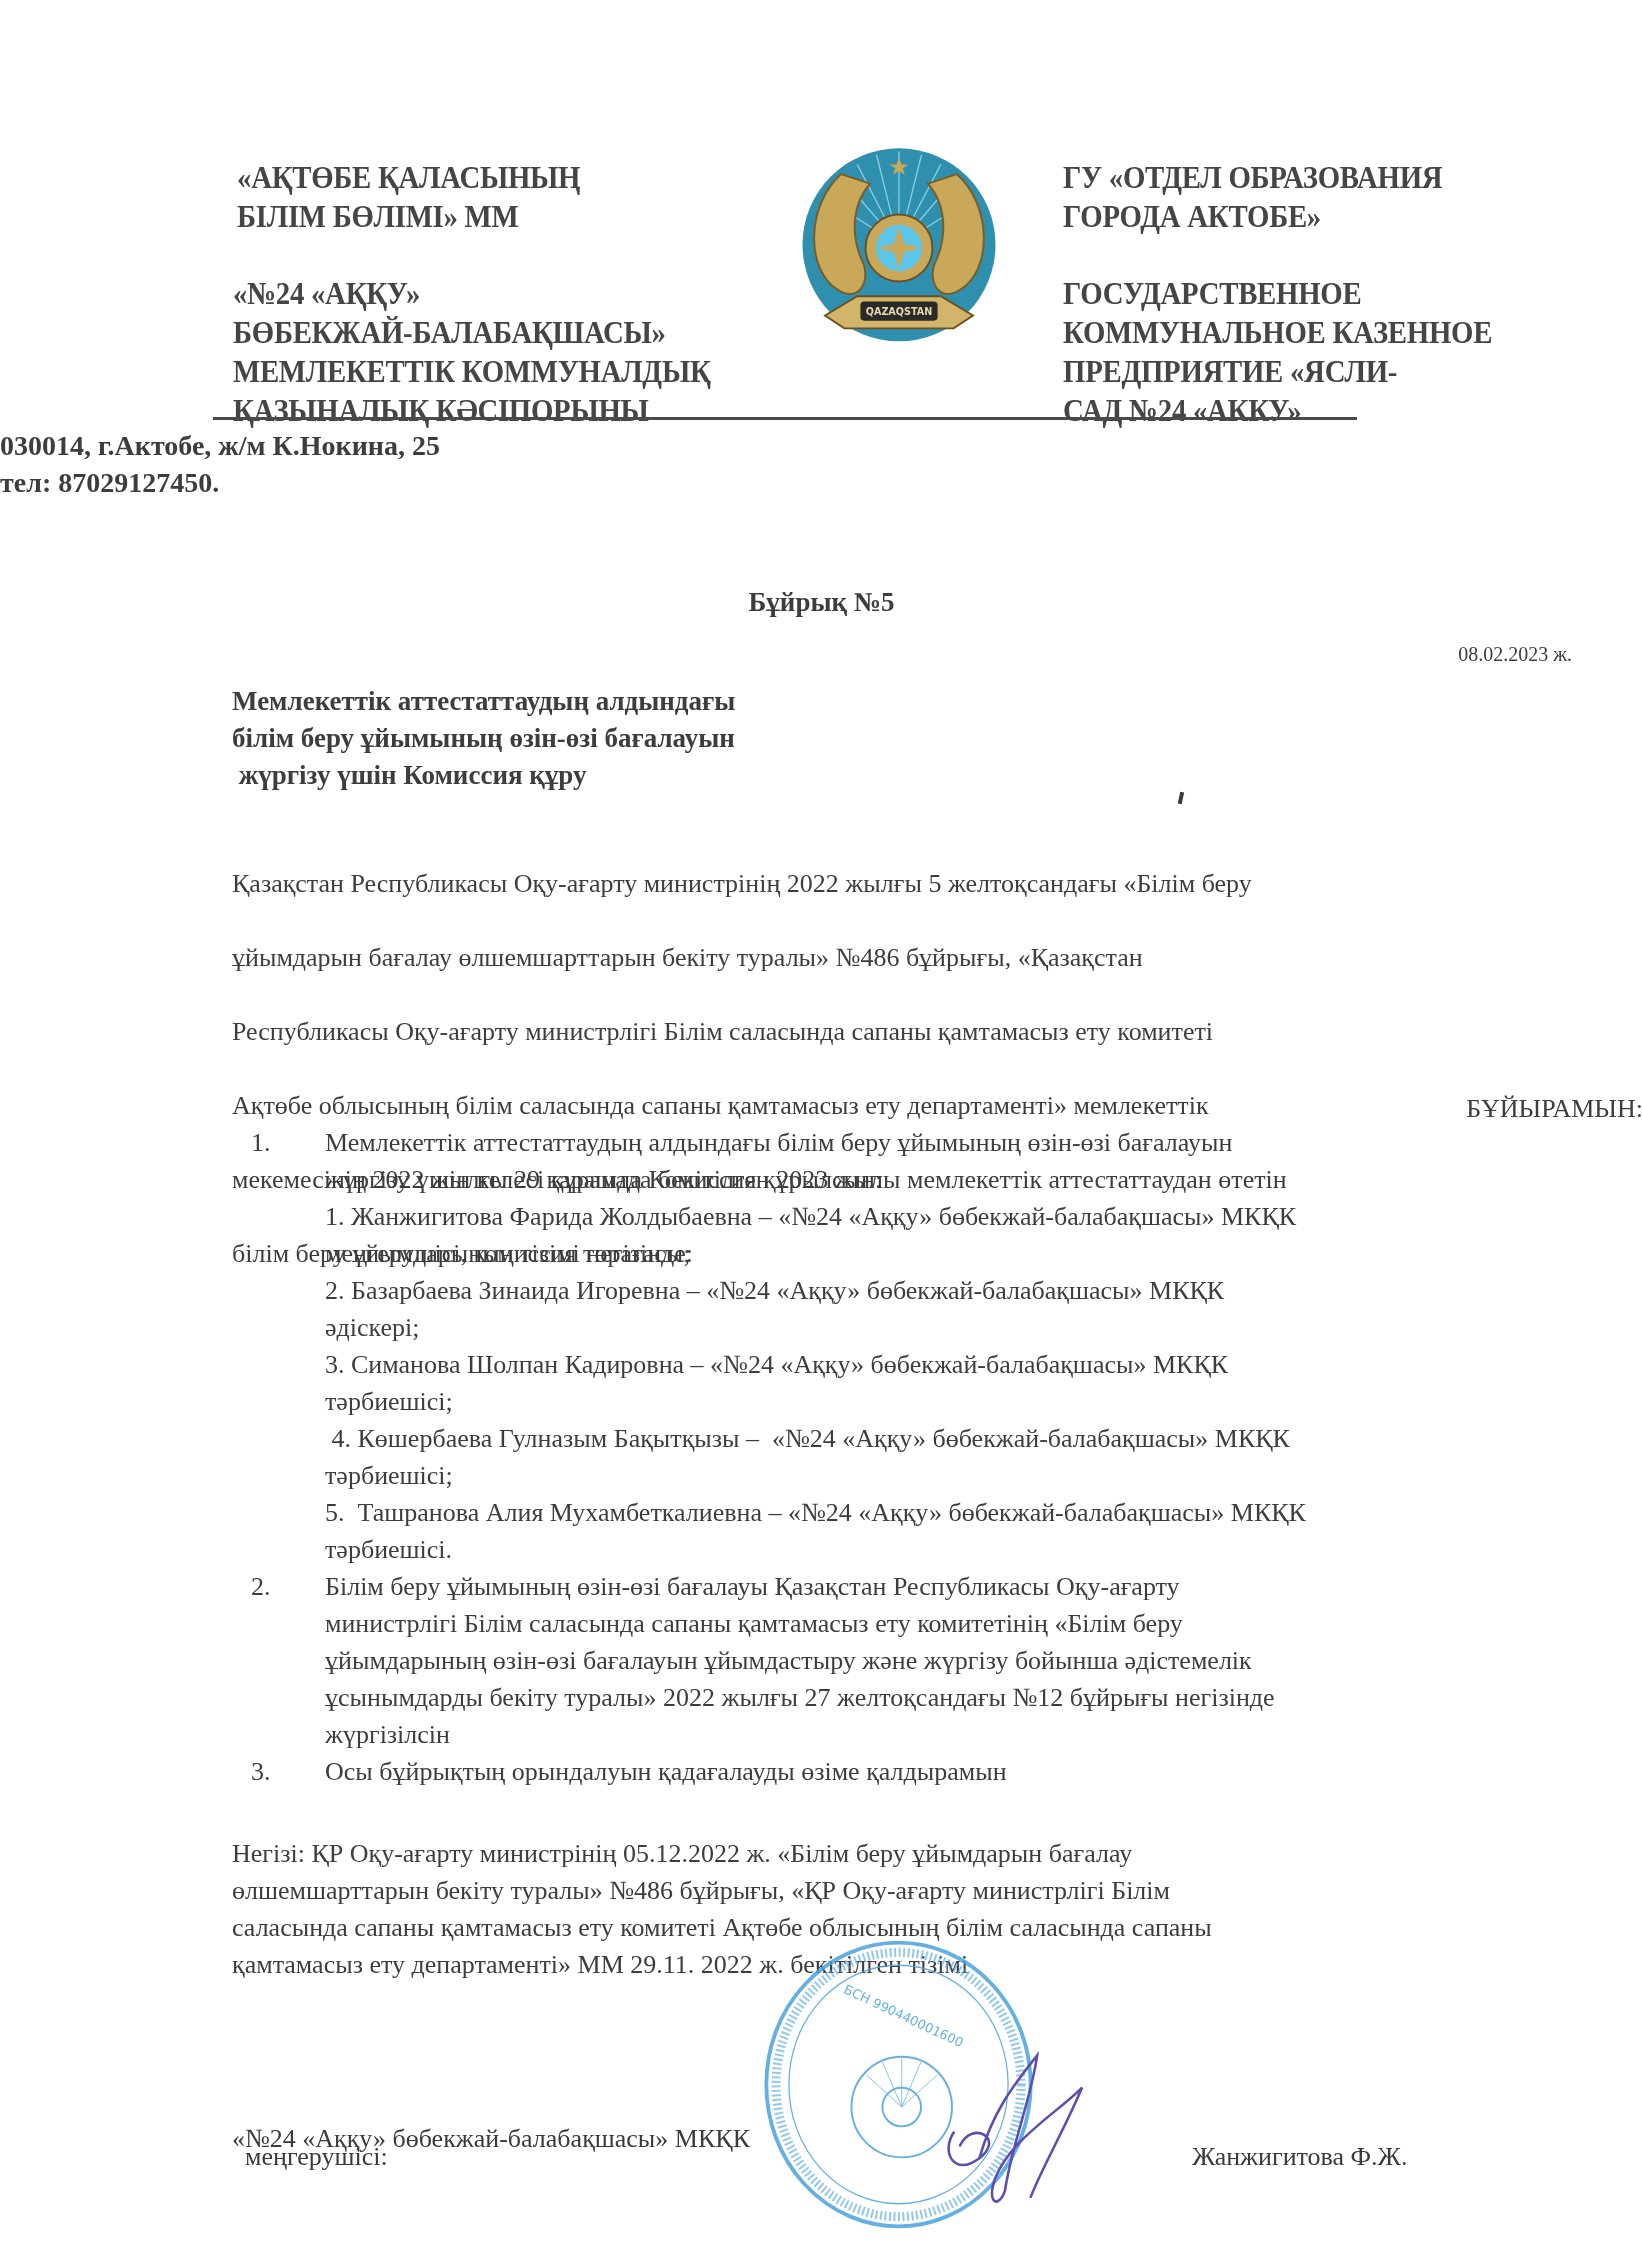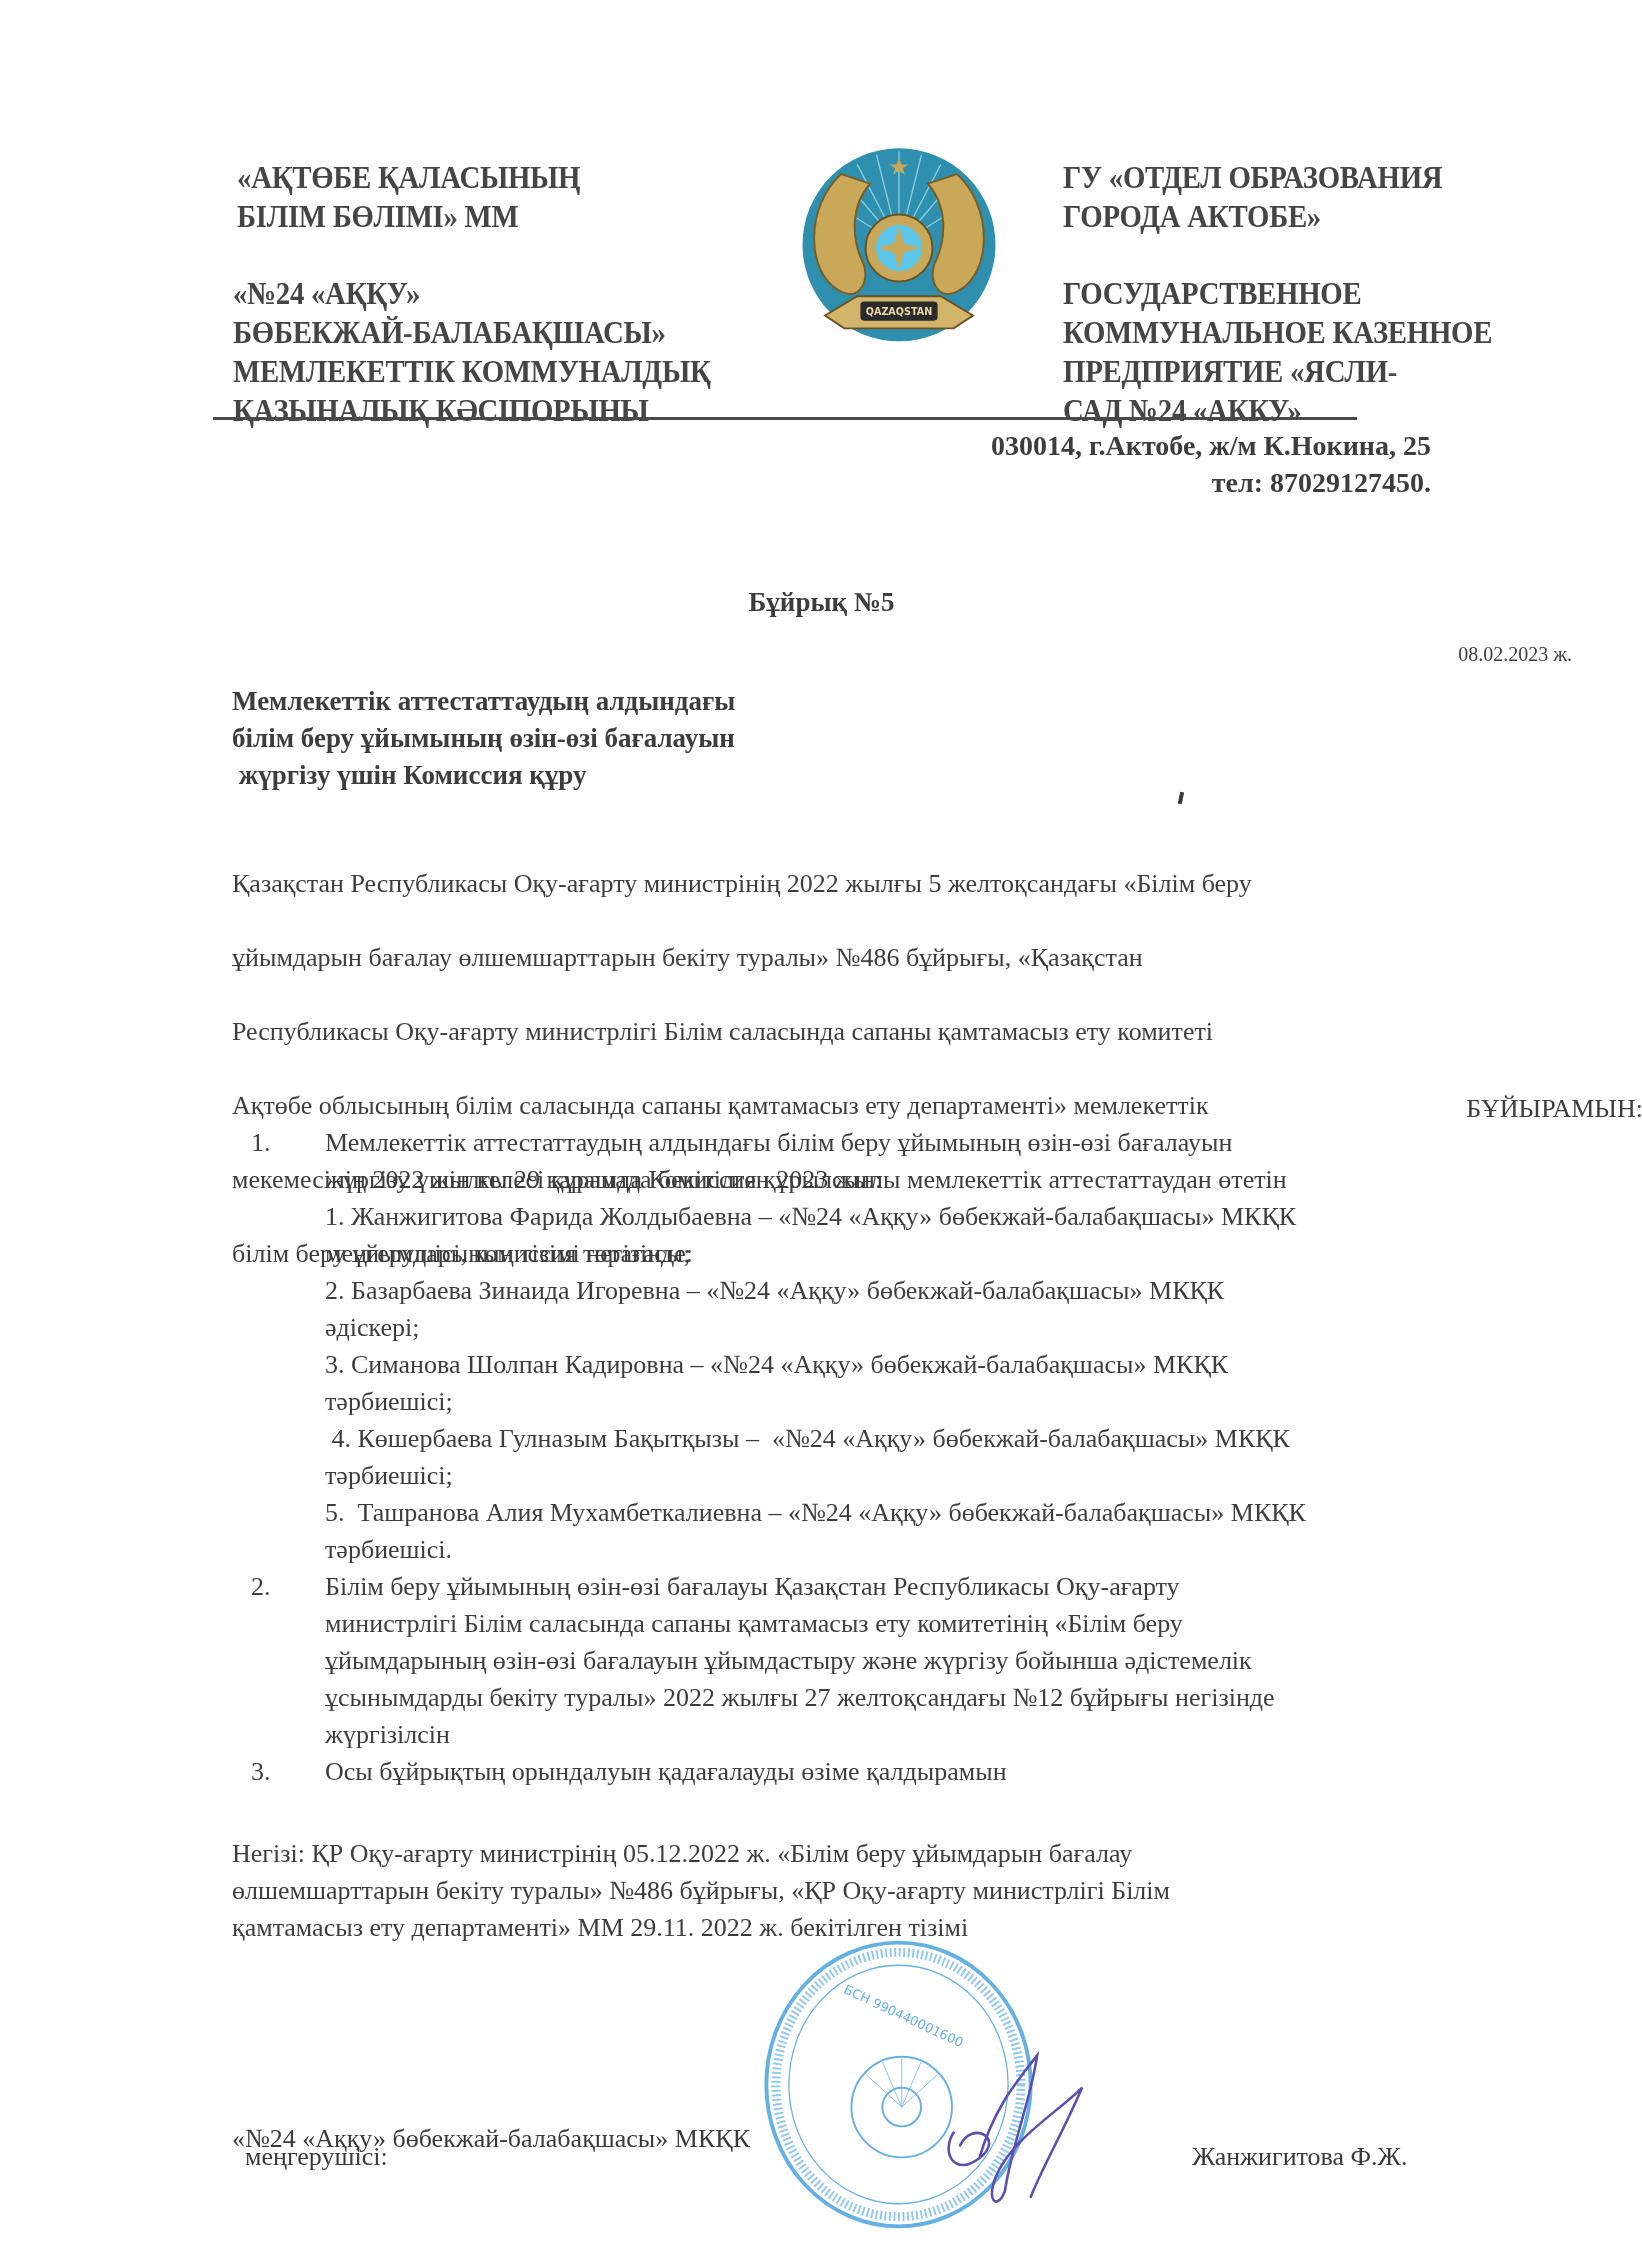--- a/index.html
+++ b/index.html
@@ -11,24 +11,23 @@
   .hdr {
     font-weight: bold; font-size: 32px; line-height: 39px; color: #454545;
     letter-spacing: -0.3px; transform: scaleX(0.9); transform-origin: left top;
     white-space: nowrap;
   }
   .hdr div { white-space: nowrap; }
   .underline-rule {
     position: absolute; left: 213px; top: 417px; width: 1144px; height: 2.6px; background: #4a4a4a;
   }
   .addr {
-    position: absolute; left: 0; width: 1421px; text-align: right;
+    position: absolute; left: 0; width: 1421px; text-align: left;
     font-weight: bold; font-size: 28px; line-height: 36px; color: #3d3d3d;
     white-space: nowrap;
-    padding-left: 10px;
   }
   .emblem { position: absolute; left: 780px; top: 129px; width: 238px; height: 238px; }
   .title {
     position: absolute; left: 0; width: 1643px; text-align: center; top: 567px;
     font-weight: bold; font-size: 27px; color: #3d3d3d; margin-top: 20px;
   }
   .date { position: absolute; right: 71px; top: 643px; font-size: 20px; color: #3d3d3d; }
   .subject {
     position: absolute; left: 232px; top: 683px; font-weight: bold; font-size: 27px;
     line-height: 37px; color: #3d3d3d; white-space: nowrap;
@@ -161,20 +160,21 @@
     <span class="num">3.</span>
     <span class="sub">
       <span class="ln">Осы бұйрықтың орындалуын қадағалауды өзіме қалдырамын</span>
     </span>
   </div>
 </div>
 
 <div class="basis body-text">
   <span class="ln">Негізі: ҚР  Оқу-ағарту министрінің  05.12.2022  ж.  «Білім беру ұйымдарын бағалау</span>
   <span class="ln">өлшемшарттарын бекіту туралы»  №486 бұйрығы,  «ҚР  Оқу-ағарту министрлігі  Білім</span>
+  <span class="ln">саласында сапаны қамтамасыз ету комитеті Ақтөбе облысының білім саласында сапаны</span>
   <span class="ln">қамтамасыз ету департаменті»  ММ  29.11. 2022  ж.  бекітілген тізімі</span>
 </div>
 
 <svg class="stamp" viewBox="0 0 470 470">
   <ellipse cx="235" cy="235" rx="205" ry="220" fill="none" stroke="#4aa3df" stroke-width="6"></ellipse>
   <ellipse cx="235" cy="235" rx="190" ry="205" fill="none" stroke="#4aa3df" stroke-width="14" stroke-dasharray="3 4" opacity="0.7"></ellipse>
   <ellipse cx="235" cy="235" rx="170" ry="185" fill="none" stroke="#4aa3df" stroke-width="2"></ellipse>
   <circle cx="240" cy="270" r="78" fill="none" stroke="#4aa3df" stroke-width="3"></circle>
   <circle cx="240" cy="270" r="30" fill="none" stroke="#4aa3df" stroke-width="3"></circle>
   <g stroke="#4aa3df" stroke-width="1.5" opacity="0.8">

